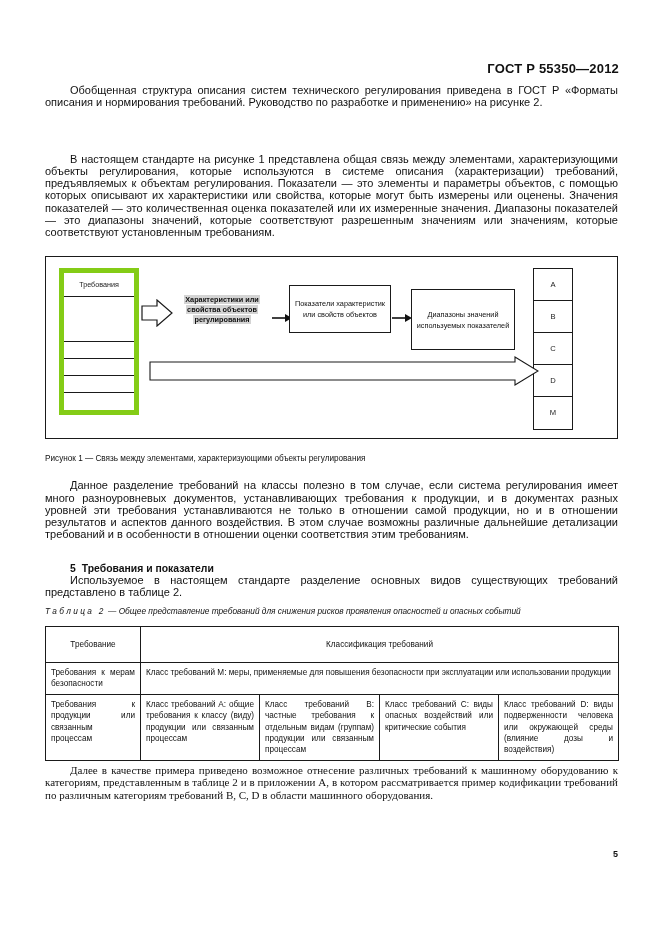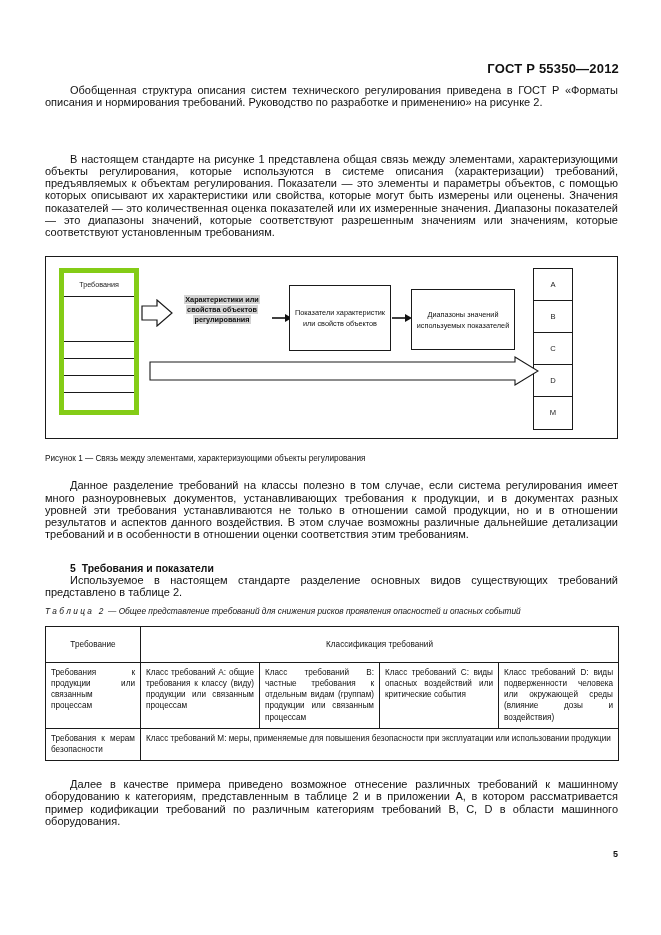--- a/index.html
+++ b/index.html
@@ -133,21 +133,21 @@
     background: #fff;
     font-size: 7.3px;
     line-height: 11px;
     text-align: center;
     color: #111;
     display: flex;
     align-items: center;
     justify-content: center;
     padding: 2px 3px;
   }
-  #box-indicators { left: 243px; top: 28px; width: 102px; height: 66px; }
+  #box-indicators { left: 243px; top: 28px; width: 102px; height: 48px; }
   #box-ranges     { left: 365px; top: 32px; width: 104px; height: 61px; }
 
   
   .abc-stack {
     position: absolute;
     left: 487px;
     top: 11px;
     width: 40px;
     border: 1px solid #1a1a1a;
     box-sizing: border-box;
@@ -330,32 +330,32 @@
         <col style="width:120px">
       </colgroup>
       <thead>
         <tr>
           <th class="left-col">Требование</th>
           <th colspan="4">Классификация требований</th>
         </tr>
       </thead>
       <tbody>
         <tr>
+          <td class="left-col">Требования к мерам безопасности</td>
+          <td class="mrow" colspan="4">Класс требований M: меры, применяемые для повышения безопасности при эксплуатации или использовании продукции</td>
+        </tr>
+        <tr>
           <td class="left-col">Требования к продукции или связанным процессам</td>
           <td>Класс требований A: общие требования к классу (виду) продукции или связанным процессам</td>
           <td>Класс требований B: частные требования к отдельным видам (группам) продукции или связанным процессам</td>
           <td>Класс требований C: виды опасных воздействий или критические события</td>
           <td>Класс требований D: виды подверженности человека или окружающей среды (влияние дозы и воздействия)</td>
         </tr>
-        <tr>
-          <td class="left-col">Требования к мерам безопасности</td>
-          <td class="mrow" colspan="4">Класс требований M: меры, применяемые для повышения безопасности при эксплуатации или использовании продукции</td>
-        </tr>
       </tbody>
     </table>
 
-    <p class="para" style="margin-top:17px;">Далее в качестве примера приведено возможное отнесение различных требований к машинному оборудованию к категориям, представленным в таблице 2 и в приложении А, в котором рассматривается пример кодификации требований по различным категориям требований B, C, D в области машинного оборудования.</p>
+    <p class="para" style="margin-top:3px;font-family:Liberation Serif, serif;">Далее в качестве примера приведено возможное отнесение различных требований к машинному оборудованию к категориям, представленным в таблице 2 и в приложении А, в котором рассматривается пример кодификации требований по различным категориям требований B, C, D в области машинного оборудования.</p>
 
   </div>
 
   <div class="page-num">5</div>
 
 </div>
 
 </body></html>

